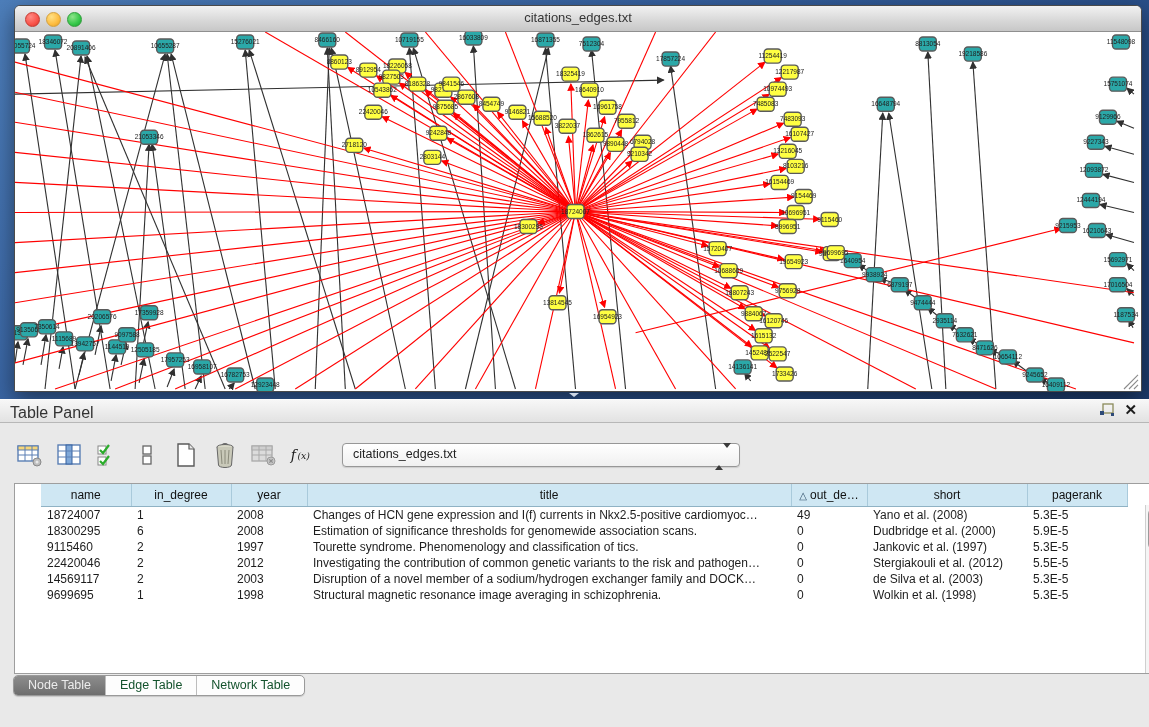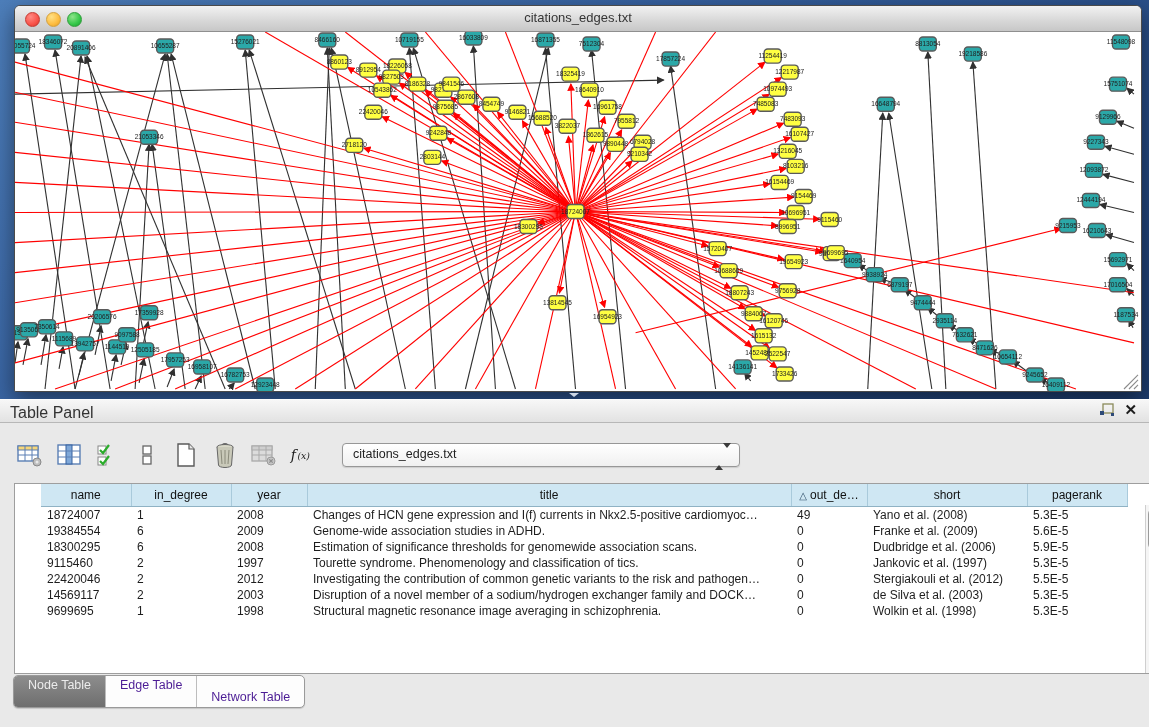--- a/index.html
+++ b/index.html
@@ -54,22 +54,22 @@
   #node-table td{height:16px;padding:0 0 0 6px;overflow:hidden;white-space:nowrap;text-overflow:clip;
     border:none;}
   .sort-tri{color:#31506b;font-size:10px;margin-right:3px;}
   #vscroll{position:absolute;right:0;top:21px;bottom:0;width:15px;background:#f5f5f5;border-left:1px solid #cfcfcf;}
   #vscroll .thumb{position:absolute;left:2px;top:3px;width:10px;height:40px;border-radius:6px;
     background:linear-gradient(90deg,#c2c2c2,#a9a9a9);border:1px solid #9b9b9b;}
 
   #tabbar{position:absolute;left:13px;right:0;top:276px;height:22px;text-align:left;}
   #tabbar .seg{display:inline-flex;border:1px solid #9a9a9a;border-radius:5px;overflow:hidden;
     background:#fdfdfd;box-shadow:0 1px 1px rgba(0,0,0,.15);}
-  #tabbar .tab{padding:2px 14px 3px;font-size:12.5px;color:#4c1d95;cursor:pointer;border-right:1px solid #bdbdbd;}
-  #tabbar .tab:last-child{border-right:none;margin-top:12px;}
+  #tabbar .tab{padding:2px 14px 3px;font-size:12.5px;color:#14532d;cursor:pointer;border-right:1px solid #bdbdbd;}
+  #tabbar .tab:last-child{border-right:none;}
   #tabbar .tab.sel{background:linear-gradient(#8d8d8d,#6e6e6e);color:#ececec;}
 
   #statusbar{position:absolute;left:0;bottom:0;width:1149px;height:27px;
     border-top:1px solid #c2c2c2;background:linear-gradient(#ececec,#dedede);}
   #memory{position:absolute;right:34px;top:7px;font-size:11.5px;color:#222;}
   #memdot{position:absolute;right:12px;top:6px;width:13px;height:13px;border-radius:50%;
     background:radial-gradient(circle at 35% 30%,#79e079,#31c431 65%,#1f9a1f);border:1px solid #3a8a3a;}
 </style>
 </head>
 <body>
@@ -792,35 +792,26 @@
           <tr>
             <td>18724007</td>
             <td>1</td>
             <td>2008</td>
             <td>Changes of HCN gene expression and I(f) currents in Nkx2.5-positive cardiomyoc…</td>
             <td>49</td>
             <td>Yano et al. (2008)</td>
             <td>5.3E-5</td>
           </tr>
           <tr>
-            <td>19384554</td>
-            <td>6</td>
-            <td>2009</td>
-            <td>Genome-wide association studies in ADHD.</td>
-            <td>0</td>
-            <td>Franke et al. (2009)</td>
-            <td>5.6E-5</td>
-          </tr>
-          <tr>
             <td>18300295</td>
             <td>6</td>
             <td>2008</td>
             <td>Estimation of significance thresholds for genomewide association scans.</td>
             <td>0</td>
-            <td>Dudbridge et al. (2006)</td>
+            <td>Dudbridge et al. (2000)</td>
             <td>5.9E-5</td>
           </tr>
           <tr>
             <td>9115460</td>
             <td>2</td>
             <td>1997</td>
             <td>Tourette syndrome. Phenomenology and classification of tics.</td>
             <td>0</td>
             <td>Jankovic et al. (1997)</td>
             <td>5.3E-5</td>

